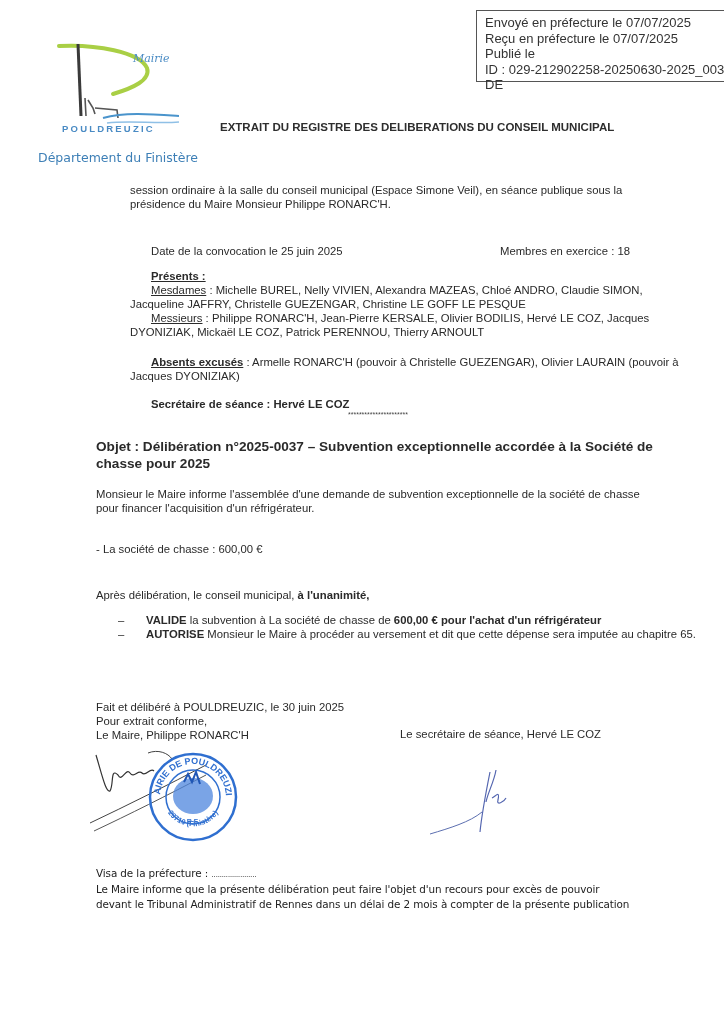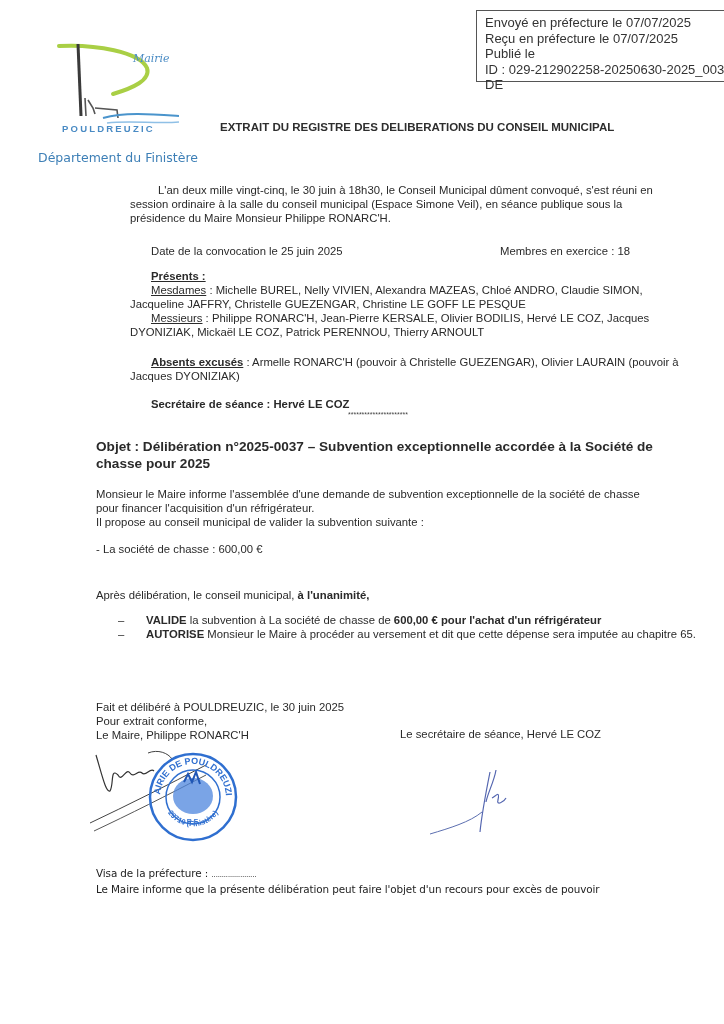--- a/index.html
+++ b/index.html
@@ -74,21 +74,20 @@
     <path d="M52 85 C 75 82, 100 86, 124 84" stroke="#8fc0e6" stroke-width="1.5" fill="none"></path>
     <text x="78" y="24" font-family="DejaVu Serif, serif" font-style="italic" font-size="11" fill="#4a8bc4">Mairie</text>
   </svg>
 </div>
 <div class="abs logo-town">POULDREUZIC</div>
 <div class="abs dept">Département du Finistère</div>
 
 <div class="abs header-title">EXTRAIT DU REGISTRE DES DELIBERATIONS DU CONSEIL MUNICIPAL</div>
 
 <div class="abs txt para1">
-  <span>L'an deux mille vingt-cinq, le 30 juin à 18h30, le Conseil Municipal dûment convoqué, s'est réuni en</span>
   <span style="display:block;text-indent:0">session ordinaire à la salle du conseil municipal (Espace Simone Veil), en séance publique sous la</span>
   <span style="display:block;text-indent:0">présidence du Maire Monsieur Philippe RONARC'H.</span>
 </div>
 <div class="abs txt conv">Date de la convocation le 25 juin 2025</div>
 <div class="abs txt membres">Membres en exercice : 18</div>
 
 <div class="abs txt presents-h">Présents :</div>
 <div class="abs txt mesdames">
   <span class="u">Mesdames</span><span> : Michelle BUREL, Nelly VIVIEN, Alexandra MAZEAS, Chloé ANDRO, Claudie SIMON, Jacqueline JAFFRY, Christelle GUEZENGAR, Christine LE GOFF LE PESQUE</span>
 </div>
@@ -98,21 +97,20 @@
 <div class="abs txt absents">
   <b>Absents excusés</b><span> : Armelle RONARC'H (pouvoir à Christelle GUEZENGAR), Olivier LAURAIN (pouvoir à Jacques DYONIZIAK)</span>
 </div>
 <div class="abs txt secretaire">Secrétaire de séance : Hervé LE COZ</div>
 <div class="abs stars">**********************</div>
 
 <div class="abs objet">Objet : Délibération n°2025-0037 – Subvention exceptionnelle accordée à la Société de chasse pour 2025</div>
 <div class="abs txt info">
   <div>Monsieur le Maire informe l'assemblée d'une demande de subvention exceptionnelle de la société de chasse</div>
   <div>pour financer l'acquisition d'un réfrigérateur.</div>
-  <div>Il propose au conseil municipal de valider la subvention suivante :</div>
 </div>
 <div class="abs txt societe">- La société de chasse : 600,00 €</div>
 <div class="abs txt apres">
   <span>Après délibération, le conseil municipal, </span><b>à l'unanimité,</b>
 </div>
 <div class="abs txt list">
   <div class="item">
     <span class="dash">–</span>
     <b>VALIDE</b><span> la subvention à La société de chasse de </span><b>600,00 € pour l'achat d'un réfrigérateur</b>
   </div>
@@ -162,13 +160,14 @@
     <path d="M0 72 C 20 66, 40 60, 52 50" fill="none" stroke="#5c6fb0" stroke-width="1"></path>
     <path d="M50 70 C 52 50, 56 30, 60 10 M 56 40 C 58 30, 64 20, 66 8 M 62 36 C 66 34, 70 28, 68 38 C 66 44, 74 40, 76 36" fill="none" stroke="#5466b0" stroke-width="1.2"></path>
   </svg>
 </div>
 
 <div class="abs footer">
   <div>
     <span>Visa de la préfecture : </span><span class="dots">......................</span>
   </div>
   <div>Le Maire informe que la présente délibération peut faire l'objet d'un recours pour excès de pouvoir</div>
+  <div>devant le Tribunal Administratif de Rennes dans un délai de 2 mois à compter de la présente publication</div>
 </div>
 
 </body></html>

